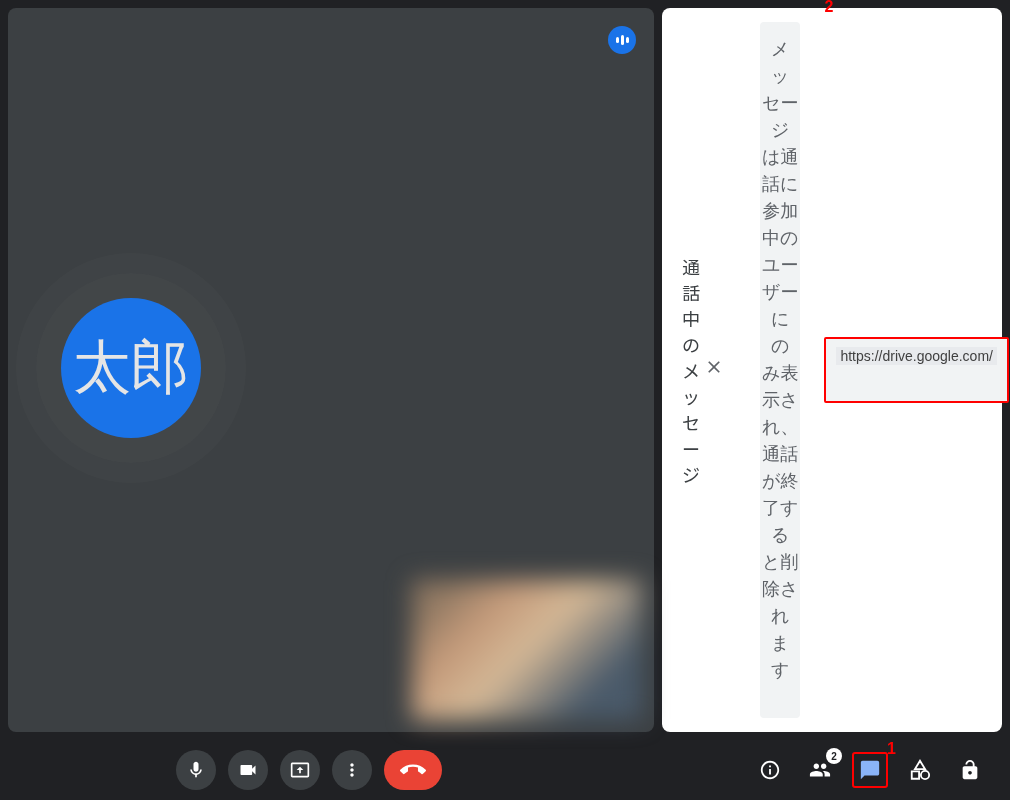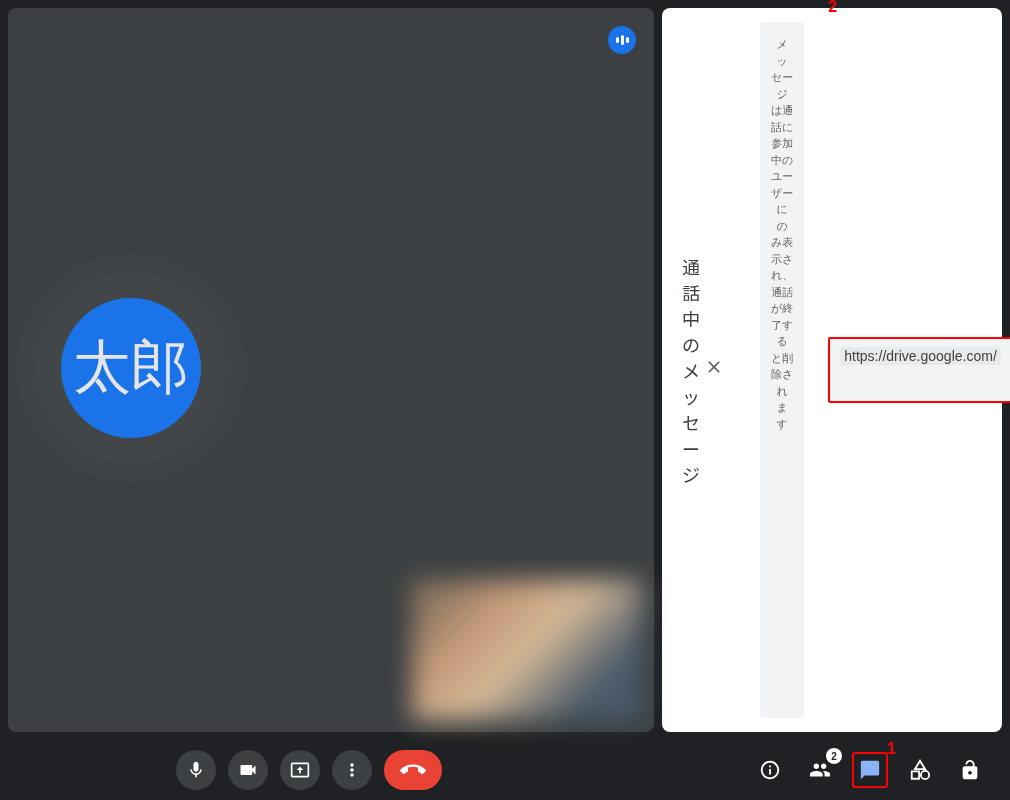--- a/index.html
+++ b/index.html
@@ -136,24 +136,24 @@
       width: 20px;
       height: 20px;
       background: #9aa0a6;
       border-radius: 50%;
       display: flex;
       align-items: center;
       justify-content: center;
     }
     .info-box {
       margin: 14px 12px;
-      padding: 14px 11px;
+      padding: 14px 2px;
       background: #f1f3f4;
       border-radius: 4px;
-      font-size: 11px;
+      font-size: 18px;
       color: #5f6368;
       text-align: center;
       line-height: 1.5;
     }
     .chat-messages {
       flex: 1;
     }
     .chat-input-area {
       padding: 12px;
       display: flex;

